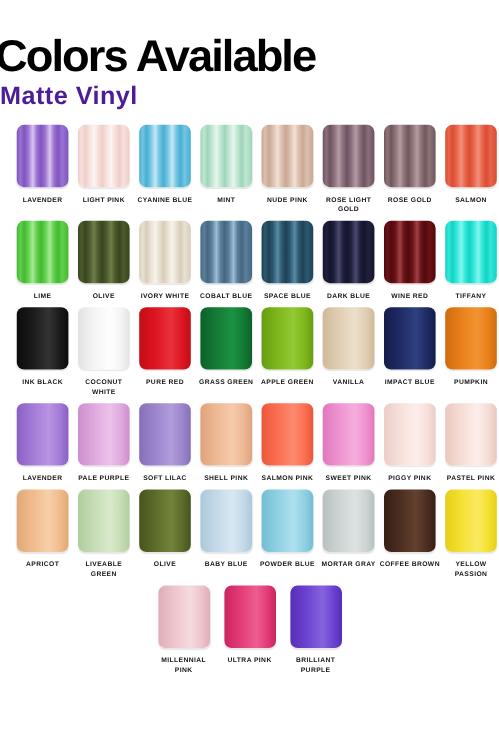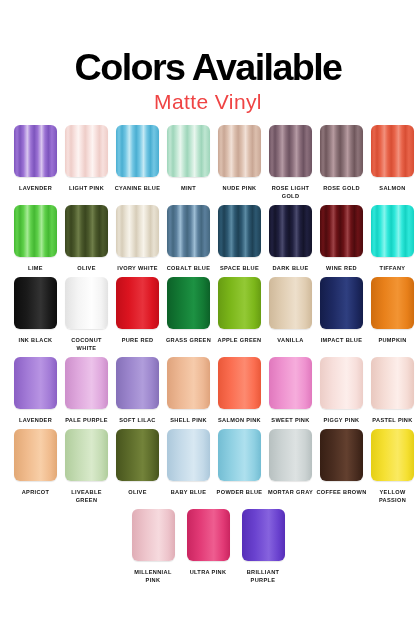--- a/index.html
+++ b/index.html
@@ -17,40 +17,39 @@
     position: relative;
     width: 416px;
     height: 624px;
     background: #ffffff;
     box-sizing: border-box;
   }
 
   
   .header {
     padding-top: 27px;
-    text-align: center;
-    margin-top: 21px;
+    text-align: left;
   }
   .title {
     font-family: "Liberation Sans", sans-serif;
     font-weight: bold;
     font-size: 37px;
     line-height: 40px;
     letter-spacing: -1.6px;
     color: #000000;
     margin: 0;
     transform: scaleX(1.02);
   }
   .subtitle {
     font-family: "Liberation Sans", sans-serif;
-    font-weight: normal;
+    font-weight: bold;
     font-size: 21px;
     line-height: 26px;
     letter-spacing: 0.4px;
-    color: #ef4444;
+    color: #4c1d95;
     margin: 1px 0 0 0;
   }
 
   
   .grid {
     padding: 10px 14px 0 14px;
     box-sizing: border-box;
   }
   .row {
     display: flex;

